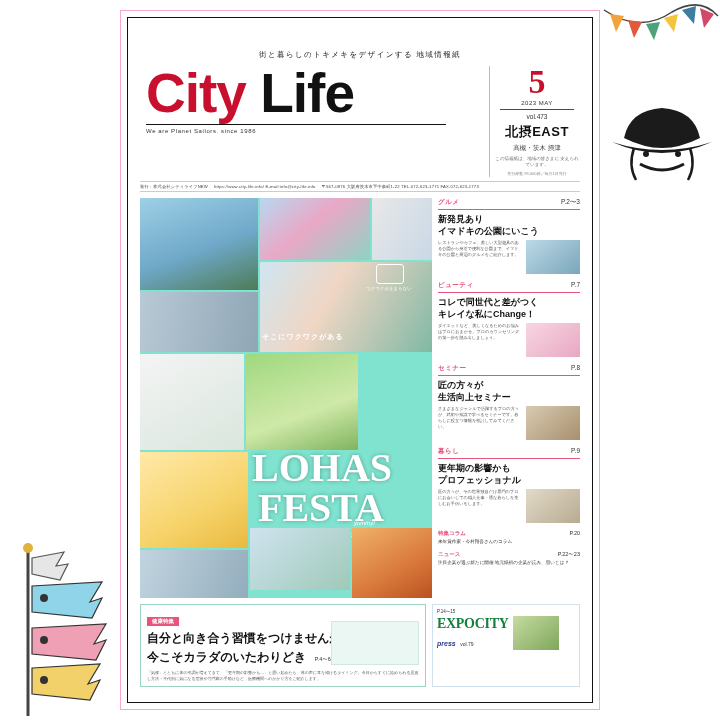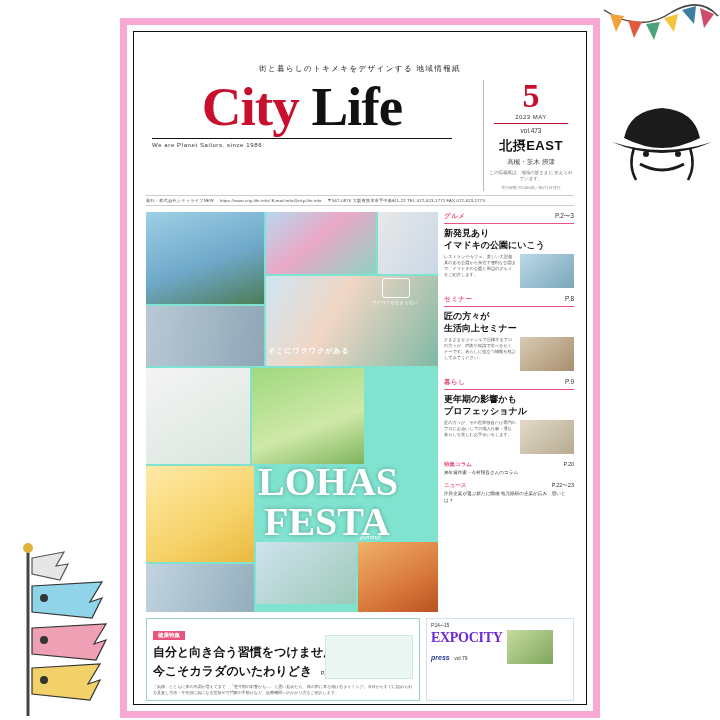--- a/index.html
+++ b/index.html
@@ -5,44 +5,42 @@
   html,body{margin:0;padding:0;}
   body{
     width:720px;height:720px;overflow:hidden;
     background:#ffffff;
     font-family:"Liberation Sans", sans-serif;
     position:relative;
   }
   
   .page-frame{
     position:absolute;left:120px;top:10px;width:480px;height:700px;
-    background:#ffffff;border:7px solid #f9a8d4;
+    background:#ffffff;border:1px solid #f9a8d4;
     box-sizing:border-box;
-    margin-top:8px;
   }
   .page-inner{
     position:absolute;left:6px;top:6px;right:6px;bottom:6px;
     border:1px solid #111;box-sizing:border-box;
     padding:10px 12px;
   }
   
   .tagline{
     text-align:center;font-size:7.5px;letter-spacing:1.4px;color:#222;
     margin-top:22px;
   }
   .masthead-row{
     display:flex;align-items:flex-start;justify-content:space-between;
     margin-top:4px;
   }
   .masthead{position:relative;flex:0 0 auto;padding-left:6px;}
   .logo{
-    font-family:Liberation Serif, serif;
+    font-family:Liberation Sans, sans-serif;
     font-size:55px;line-height:58px;font-weight:700;letter-spacing:-1px;
     color:#111;
-    text-align:center;
   }
   .logo .red{color:#c8102e;}
   .logo-rule{
     width:300px;height:1px;background:#111;margin-top:2px;
   }
   .logo-sub{
     font-size:6px;letter-spacing:.6px;color:#333;margin-top:3px;
   }
   .issue-box{
     width:86px;text-align:center;border-left:1px solid #bbb;
@@ -110,21 +108,21 @@
     position:absolute;right:6px;top:16px;width:86px;height:42px;
     background:#eaf7f3;border:1px solid #cfe8e0;
   }
   .expo{
     width:148px;border:1px solid #cfe0ee;box-sizing:border-box;padding:4px;
   }
   .expo-code{font-size:4.5px;color:#333;}
   .expo-row{display:flex;gap:4px;align-items:center;margin-top:2px;}
   .expo-name{
     font-family:"Liberation Serif", serif;font-size:14px;font-weight:700;
-    color:#6d28d9;letter-spacing:-.3px;text-align:center;
+    color:#15803d;letter-spacing:-.3px;text-align:center;
   }
   .expo-sub{font-size:7px;color:#2a3b8f;font-style:italic;font-weight:700;}
   .expo-vol{font-size:5px;color:#333;}
   .expo-thumb{width:46px;height:34px;background:#a9c98f;flex:0 0 auto;}
   
   .deco{position:absolute;}
 </style>
 </head>
 <body>
 
@@ -204,20 +202,33 @@
           </div>
           <div class="toc-rule"></div>
           <div class="toc-title">新発見あり</div>
           <div class="toc-title">イマドキの公園にいこう</div>
           <div class="toc-flex">
             <div class="toc-desc">レストランやカフェ、美しい大型遊具のある公園から身近で便利な公園まで、イマドキの公園と周辺のグルメをご紹介します。</div>
             <div class="toc-thumb" style="background:linear-gradient(140deg,#bcd9e6,#7aa6bb);"></div>
           </div>
         </div>
 
+        <div class="toc-item">
+          <div class="toc-head">
+            <span class="toc-cat">ビューティ</span>
+            <span class="toc-page">P.7</span>
+          </div>
+          <div class="toc-rule"></div>
+          <div class="toc-title">コレで同世代と差がつく</div>
+          <div class="toc-title">キレイな私にChange！</div>
+          <div class="toc-flex">
+            <div class="toc-desc">ダイエットなど、美しくなるためのお悩みはプロにおまかせ。プロのカウンセリングの第一歩を踏み出しましょう。</div>
+            <div class="toc-thumb" style="background:linear-gradient(140deg,#f7d6e2,#e8a8c2);"></div>
+          </div>
+        </div>
 
         <div class="toc-item">
           <div class="toc-head">
             <span class="toc-cat">セミナー</span>
             <span class="toc-page">P.8</span>
           </div>
           <div class="toc-rule"></div>
           <div class="toc-title">匠の方々が</div>
           <div class="toc-title">生活向上セミナー</div>
           <div class="toc-flex">

